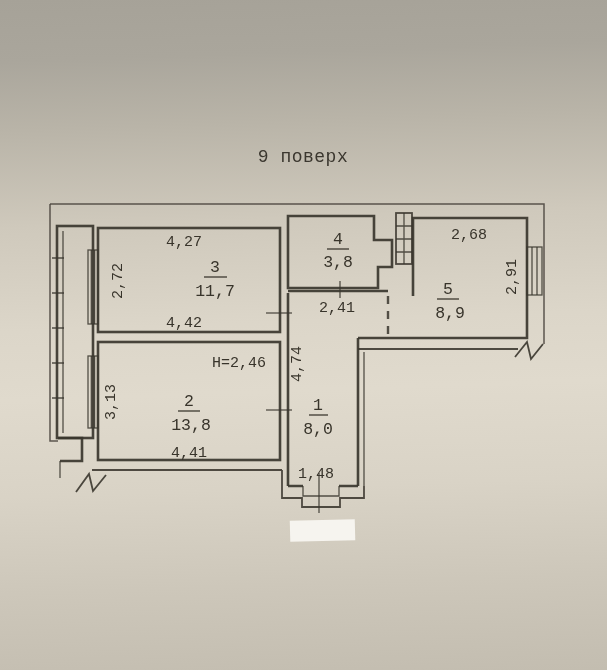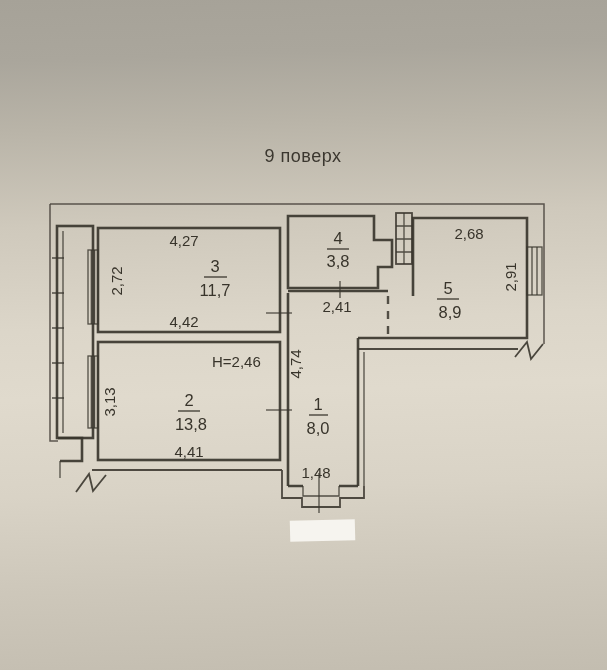--- a/index.html
+++ b/index.html
@@ -4,21 +4,21 @@
 <style>
   html,body{margin:0;padding:0;}
   body{
     width:607px;height:670px;overflow:hidden;
     font-family:"Liberation Sans", sans-serif;
     background:linear-gradient(178deg,
       #a6a298 0%, #aaa69c 9%, #b9b4a8 19%, #cfc9bc 33%,
       #dcd6c9 48%, #e0dacd 58%, #d9d3c6 72%, #cdc7ba 86%, #c3bdb0 100%);
     position:relative;
   }
-  .stage{position:absolute;inset:0;}
+  .stage{position:absolute;inset:0;font-family:Liberation Mono, monospace;}
   svg{position:absolute;left:0;top:0;}
   .wall{stroke:#3a362e;stroke-width:2.6;fill:none;stroke-linejoin:miter;opacity:.92;}
   .wall-thin{stroke:#45403a;stroke-width:1.5;fill:none;opacity:.85;}
   .wall-mid{stroke:#3a362e;stroke-width:1.8;fill:none;opacity:.88;}
   .mark{stroke:#3a362e;stroke-width:1.3;fill:none;opacity:.85;}
   .dash{stroke:#3a362e;stroke-width:2.4;fill:none;stroke-dasharray:8 7;opacity:.85;}
   .brk{stroke:#3a362e;stroke-width:1.8;fill:none;opacity:.9;}
   text{fill:#38342b;}
   .ttl{font-size:18px;letter-spacing:.5px;fill:#3b372f;}
   .dim{font-size:15px;}

